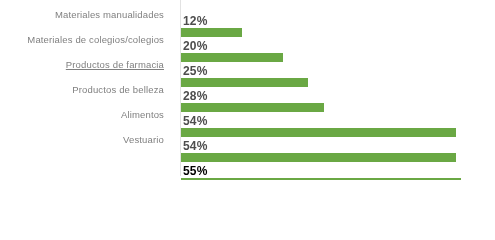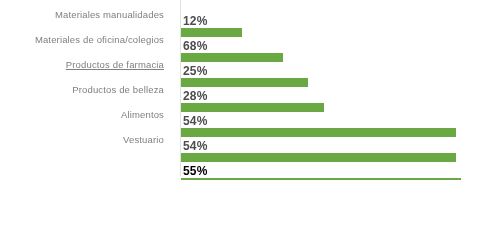--- a/index.html
+++ b/index.html
@@ -109,23 +109,23 @@
 
       <div class="row">
         <div class="cat-label" style="color: rgb(128, 128, 128);">Materiales manualidades</div>
         <div class="bar-area">
           <div class="value-label" style="color: rgb(77, 77, 77);">12%</div>
           <div class="bar" style="width: 61.1px; background: rgb(106, 168, 68);"></div>
         </div>
       </div>
 
       <div class="row">
-        <div class="cat-label" style="color: rgb(128, 128, 128);">Materiales de oficina/colegios</div>
+        <div class="cat-label" style="color: rgb(128, 128, 128);">Materiales de colegios/colegios</div>
         <div class="bar-area">
-          <div class="value-label" style="color: rgb(77, 77, 77);">68%</div>
+          <div class="value-label" style="color: rgb(77, 77, 77);">20%</div>
           <div class="bar" style="width: 101.8px; background: rgb(106, 168, 68);"></div>
         </div>
       </div>
 
       <div class="row">
         <div class="cat-label" style="color: rgb(128, 128, 128); text-decoration: underline;">Productos de farmacia</div>
         <div class="bar-area">
           <div class="value-label" style="color: rgb(77, 77, 77);">25%</div>
           <div class="bar" style="width: 127.2px; background: rgb(106, 168, 68);"></div>
         </div>

